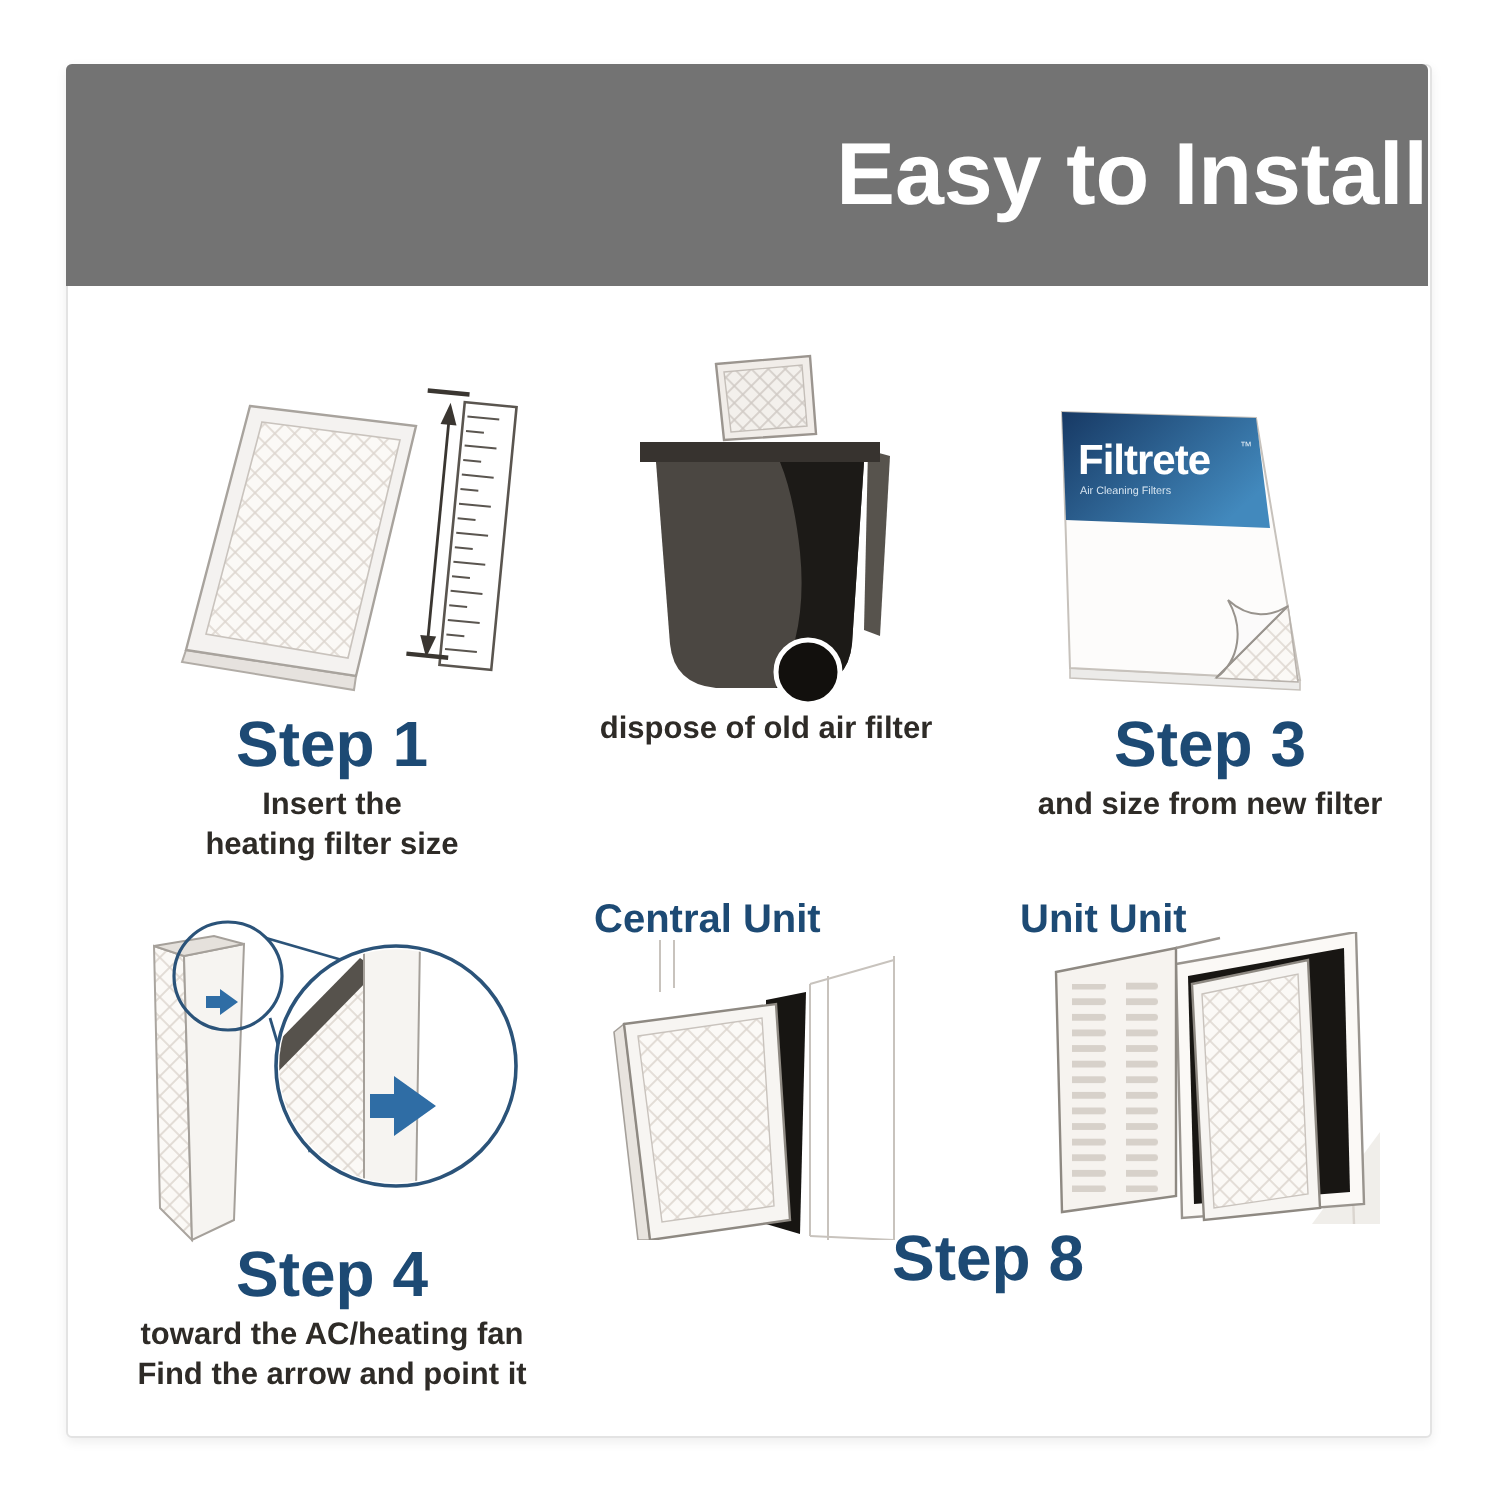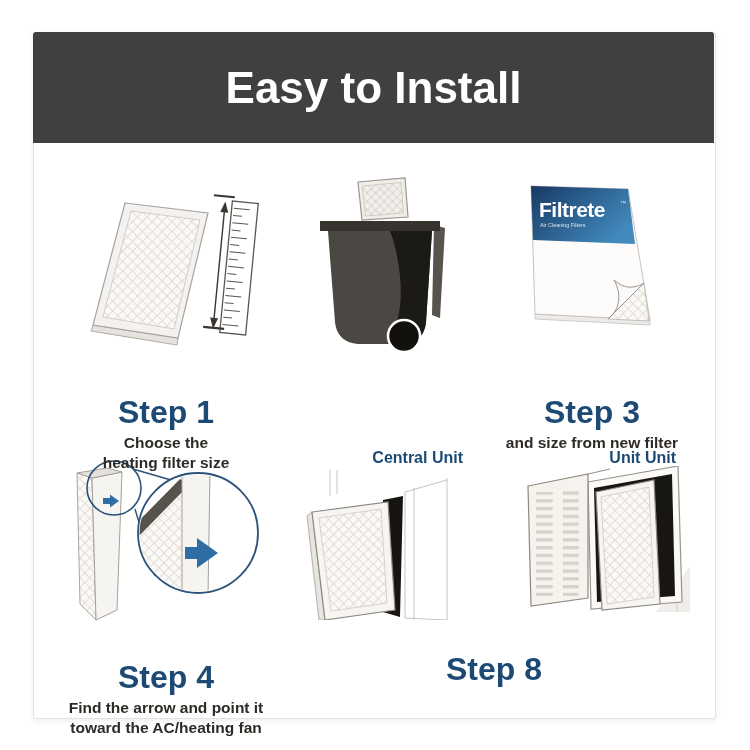--- a/index.html
+++ b/index.html
@@ -1,26 +1,26 @@
 <!DOCTYPE html>
 <html><head>
 <meta charset="utf-8">
 <style>
   html,body{margin:0;padding:0;background:#ffffff;}
   .page{position:relative;width:750px;height:750px;background:#ffffff;overflow:hidden;
         font-family:"Liberation Sans",sans-serif;}
   .card{position:absolute;left:33px;top:32px;width:681px;height:685px;background:#ffffff;
         border:1px solid #e3e3e3;border-radius:3px;box-shadow:0 2px 6px rgba(0,0,0,0.07);}
-  .header{position:absolute;left:33px;top:32px;width:681px;height:111px;background:#404040;
-          border-radius:3px 3px 0 0;display:flex;align-items:center;justify-content:center;}
+  .header{position:absolute;left:33px;top:32px;width:681px;height:111px;background:#737373;
+          border-radius:3px 3px 0 0;display:flex;align-items:center;justify-content:flex-end;}
   .header-title{color:#ffffff;font-size:44px;font-weight:bold;letter-spacing:0px;}
-  .txt{position:absolute;text-align:center;margin-top:40px;}
+  .txt{position:absolute;text-align:center;}
   .step-title{font-size:32px;font-weight:bold;color:#1d4a74;line-height:34px;margin-bottom:4px;}
   .step-caption{font-size:15.5px;font-weight:bold;color:#2e2b27;line-height:20px;}
-  .unit-label{position:absolute;text-align:right;font-size:16px;font-weight:bold;color:#1d4a74;}
+  .unit-label{position:absolute;text-align:left;font-size:20px;font-weight:bold;color:#1d4a74;}
   .illo{position:absolute;}
   .illo svg{display:block;width:100%;height:100%;}
 </style>
 </head>
 <body>
 
 <div class="page">
   <div class="card"></div>
 
   <div class="header">
@@ -89,21 +89,21 @@
       </g>
       <g>
         <path d="M16,55 L120,55 L114,146 Q112,166 92,168 L46,168 Q25,166 23,146 Z" fill="#4b4742"></path>
         <path d="M78,55 L120,55 L114,146 Q112,166 92,168 L76,168 Q92,140 88,100 Q85,72 78,55 Z" fill="#1c1a17"></path>
         <rect x="8" y="45" width="120" height="10" fill="#37332f"></rect>
       </g>
       <circle cx="92" cy="160" r="16" fill="#12100d" stroke="#ffffff" stroke-width="2.5"></circle>
     </svg>
   </div>
 
-  <div class="illo" style="left:524px;top:180px;width:135px;height:150px;">
+  <div class="illo" style="left:524px;top:200px;width:135px;height:150px;">
     <svg viewBox="0 0 135 150">
       <defs>
         <pattern id="xh3" width="7" height="7" patternUnits="userSpaceOnUse" patternTransform="rotate(45)">
           <rect width="7" height="7" fill="#fbf9f6"></rect>
           <path d="M0,3.5 H7 M3.5,0 V7" stroke="#ddd6cf" stroke-width="0.8"></path>
         </pattern>
         <linearGradient id="grad3" x1="0" y1="0" x2="1" y2="0.6">
           <stop offset="0" stop-color="#173964"></stop>
           <stop offset="1" stop-color="#4289bd"></stop>
         </linearGradient>
@@ -206,36 +206,37 @@
         <polygon points="22,20 82,8 82,132 25,140" fill="#f6f3ef" stroke="#8e8982" stroke-width="1.2"></polygon>
         <rect x="30" y="26" width="22" height="104" fill="url(#louv)"></rect>
         <rect x="57" y="24" width="21" height="106" fill="url(#louv)"></rect>
         <line x1="82" y1="8" x2="104" y2="3" stroke="#99948e" stroke-width="1.2"></line>
       </g>
     </svg>
   </div>
 
   <div class="txt" style="left:55px;top:355px;width:222px;">
     <div class="step-title">Step 1</div>
-    <div class="step-caption">Choose the</div>
+    <div class="step-caption">Insert the</div>
     <div class="step-caption">heating filter size</div>
   </div>
 
   <div class="txt" style="left:272px;top:355px;width:222px;">
-  </div>
-
-  <div class="txt" style="left:481px;top:355px;width:222px;">
+    <div class="step-caption">dispose of old air filter</div>
+  </div>
+
+  <div class="txt" style="left:494px;top:355px;width:222px;">
     <div class="step-title">Step 3</div>
     <div class="step-caption">and size from new filter</div>
   </div>
 
   <div class="txt" style="left:54px;top:620px;width:224px;">
     <div class="step-title">Step 4</div>
+    <div class="step-caption">toward the AC/heating fan</div>
     <div class="step-caption">Find the arrow and point it</div>
-    <div class="step-caption">toward the AC/heating fan</div>
   </div>
 
   <div class="unit-label" style="left:297px;top:449px;width:166px;">Central Unit</div>
   <div class="unit-label" style="left:510px;top:449px;width:166px;">Unit Unit</div>
 
   <div class="txt" style="left:382px;top:612px;width:224px;">
     <div class="step-title">Step 8</div>
   </div>
 </div>
 

